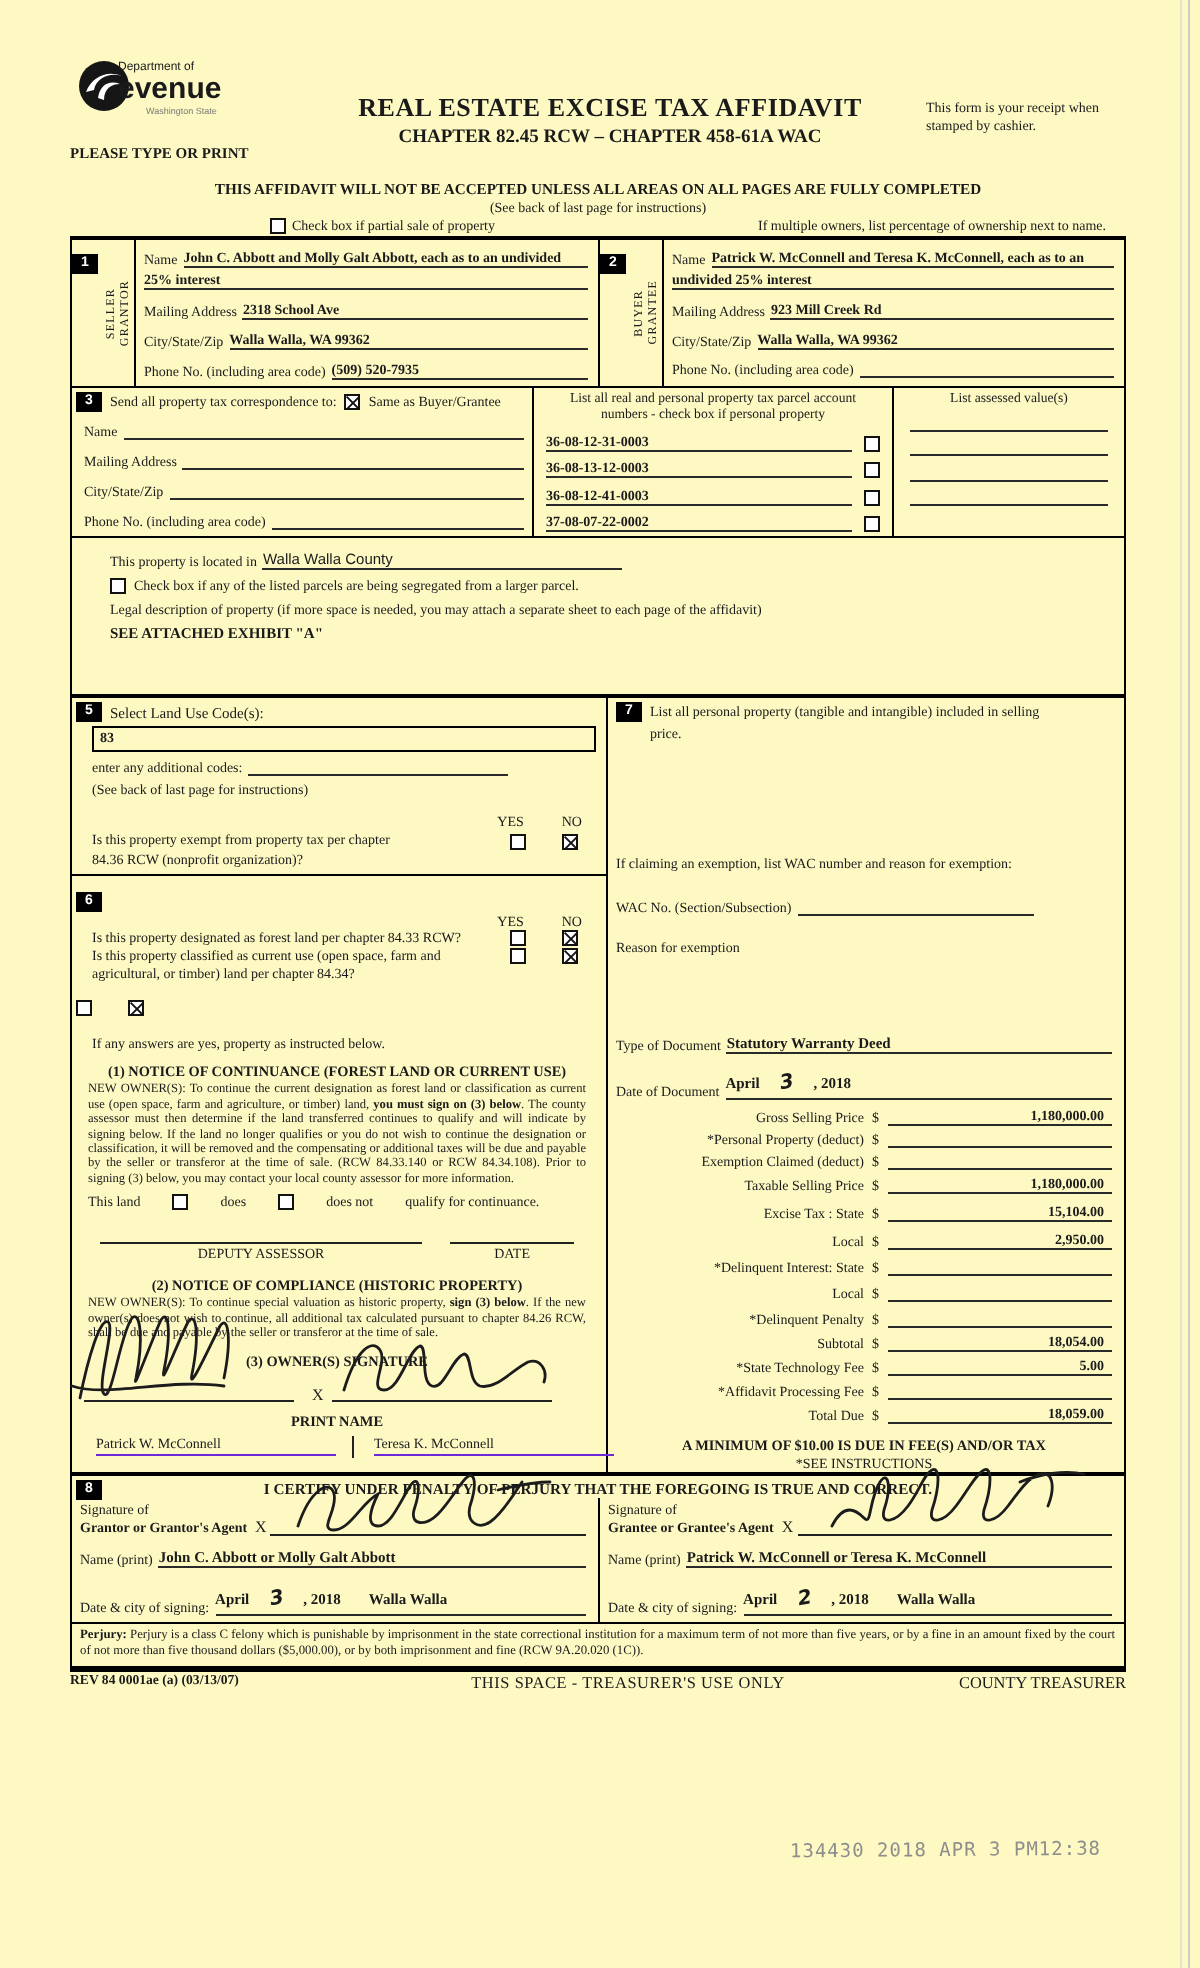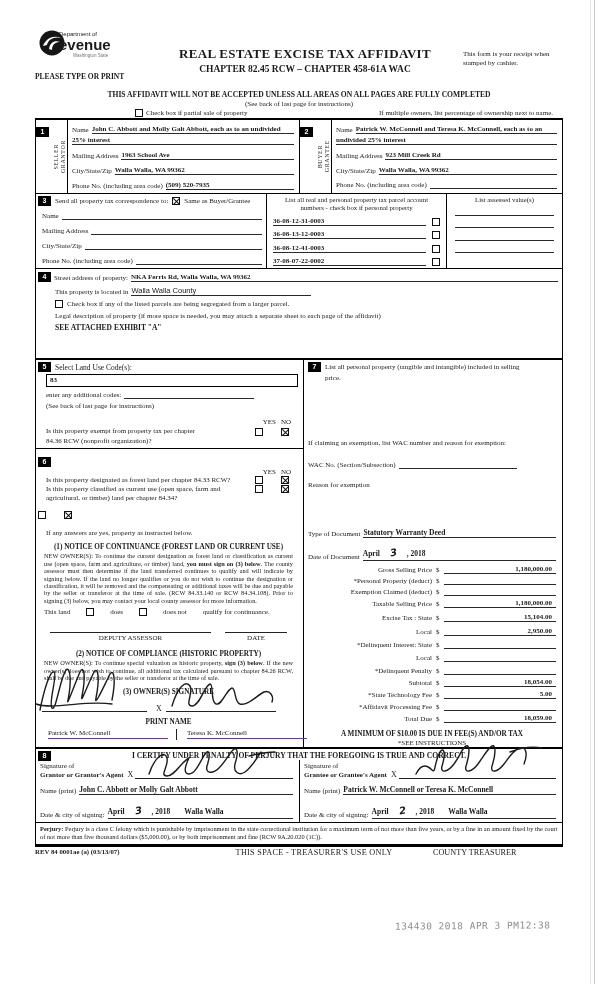--- a/index.html
+++ b/index.html
@@ -1,19 +1,19 @@
 <!DOCTYPE html>
 <html><head>
 <meta charset="utf-8">
 <style>
   * { margin:0; padding:0; box-sizing:border-box; }
   html,body { background:#e8e8e8; }
   .page {
     position:relative; width:600px; height:984px; margin:0 auto;
-    background:#ffffff; color:#1a1a1a;
+    background:#fef9c3; color:#1a1a1a;
     font-family:"Liberation Serif", serif; overflow:hidden;
   }
   .scan-strip { position:absolute; top:0; bottom:0; width:1px; background:#cccccc; }
   .form { position:absolute; left:35px; top:28px; width:528px; }
 
   
   .hdr { position:relative; height:76px; }
   .logo { position:absolute; left:4px; top:2px; width:120px; }
   .logo-row { display:flex; align-items:flex-start; }
   .logo-circle { flex:0 0 auto; }
@@ -65,21 +65,21 @@
   .assessline { height:12.5px; border-bottom:1px solid #2a2a2a; }
 
   .sec4 { border-bottom:2px solid #000; padding:2px 4px 2px 2px; }
 
   .cols { display:flex; }
   .colL { width:268px; border-right:1px solid #000; }
   .colR { flex:1; }
 
   .sec5 { padding:2px 4px 0 2px; border-bottom:1px solid #000; }
   .codebox { border:1.5px solid #000; width:252px; height:13px; margin:2px 0 0 8px; padding:1px 3px; }
-  .yesno { display:flex; justify-content:flex-end; gap:5px; font-size:7px; font-weight:normal; padding-right:8px; }
+  .yesno { display:flex; justify-content:flex-end; gap:19px; font-size:7px; font-weight:normal; padding-right:8px; }
   .qrow { display:flex; font-size:7px; }
   .qrow .qtext { flex:1; padding-left:8px; }
   .qrow .qboxes { width:44px; display:flex; justify-content:space-between; padding-right:10px; align-items:flex-start; }
 
   .sec6 { padding:1px 4px 0 2px; }
   .notice { padding:0 6px; }
   .notice-title { font-weight:bold; font-size:7.2px; text-align:center; margin-top:6px; }
   .notice-body { font-size:6.3px; line-height:1.18; text-align:justify; margin-top:1px; }
   .landline { display:flex; align-items:center; gap:16px; font-size:7px; margin-top:4px; }
   .dep-row { display:flex; gap:14px; margin:16px 6px 0 6px; }
@@ -109,21 +109,21 @@
   .sigcol + .sigcol { border-left:1px solid #000; }
   .siglabel { font-size:7px; line-height:1.25; }
   .sig-x-line { display:flex; align-items:flex-end; }
   .sig-x-line .xl { font-size:8px; margin:0 2px 0 4px; }
   .sig-x-line .line { flex:1; border-bottom:1px solid #222; height:10px; }
 
   .perjury { border-top:1px solid #000; font-size:6.4px; line-height:1.25; padding:2px 4px 3px 4px; }
   .footer { border-top:2px solid #000; display:flex; align-items:flex-start; padding-top:1px; }
   .footer .rev { font-size:6.8px; font-weight:bold; width:160px; }
   .footer .mid { flex:1; text-align:center; font-size:8.2px; letter-spacing:0.3px; }
-  .footer .ct { width:130px; font-size:8.2px; }
+  .footer .ct { width:130px; text-align:right; font-size:8.2px; }
 
   .stamp { position:absolute; left:395px; top:920px; font:9.5px "DejaVu Sans Mono",monospace;
            color:#8e8e8e; letter-spacing:0.5px; transform:rotate(-0.5deg); }
   svg.sig { position:absolute; pointer-events:none; }
   svg.sig path { fill:none; stroke:#1c1c1c; stroke-width:1.4; stroke-linecap:round; }
 </style>
 </head>
 <body>
 
 <div class="page">
@@ -176,21 +176,21 @@
           <div class="fields">
             <div class="frow">
                 <span class="lbl">Name</span>
               <span class="fill ul val">John C. Abbott and Molly Galt Abbott, each as to an undivided</span>
               </div>
             <div class="frow" style="margin-top:2px">
                 <span class="fill ul val">25% interest</span>
               </div>
             <div class="frow" style="margin-top:6px">
                 <span class="lbl">Mailing Address</span>
-              <span class="fill ul val">1963 School Ave</span>
+              <span class="fill ul val">2318 School Ave</span>
               </div>
             <div class="frow" style="margin-top:6px">
                 <span class="lbl">City/State/Zip</span>
               <span class="fill ul val">Walla Walla, WA  99362</span>
               </div>
             <div class="frow" style="margin-top:6px">
                 <span class="lbl">Phone No. (including area code)</span>
               <span class="fill ul val">(509) 520-7935</span>
               </div>
           </div>
@@ -275,25 +275,20 @@
         <div class="sec3right">
           <div style="font-size:6.8px; text-align:center">List assessed value(s)</div>
           <div class="assessline"></div>
           <div class="assessline"></div>
           <div class="assessline"></div>
           <div class="assessline"></div>
         </div>
       </div>
 
       <div class="sec4">
-        <div class="frow" style="margin-top:1px">
-          <span class="badge">4</span>
-          <span class="lbl">Street address of property:</span>
-          <span class="fill ul val">NKA Ferris Rd, Walla Walla, WA  99362</span>
-        </div>
         <div class="frow" style="margin-top:4px; padding-left:17px">
           <span class="lbl">This property is located in</span>
           <span class="ul sans" style="width:180px; font-size:7.5px">Walla Walla County</span>
         </div>
         <div style="display:flex; align-items:center; gap:4px; margin-top:4px; padding-left:17px">
           <span class="cb"></span>
           <span class="lbl">Check box if any of the listed parcels are being segregated from a larger parcel.</span>
         </div>
         <div class="lbl" style="margin-top:4px; padding-left:17px">Legal description of property (if more space is needed, you may attach a separate sheet to each page of the affidavit)</div>
         <div class="val" style="margin-top:3px; padding-left:17px; font-size:7.5px">SEE ATTACHED EXHIBIT "A"</div>

